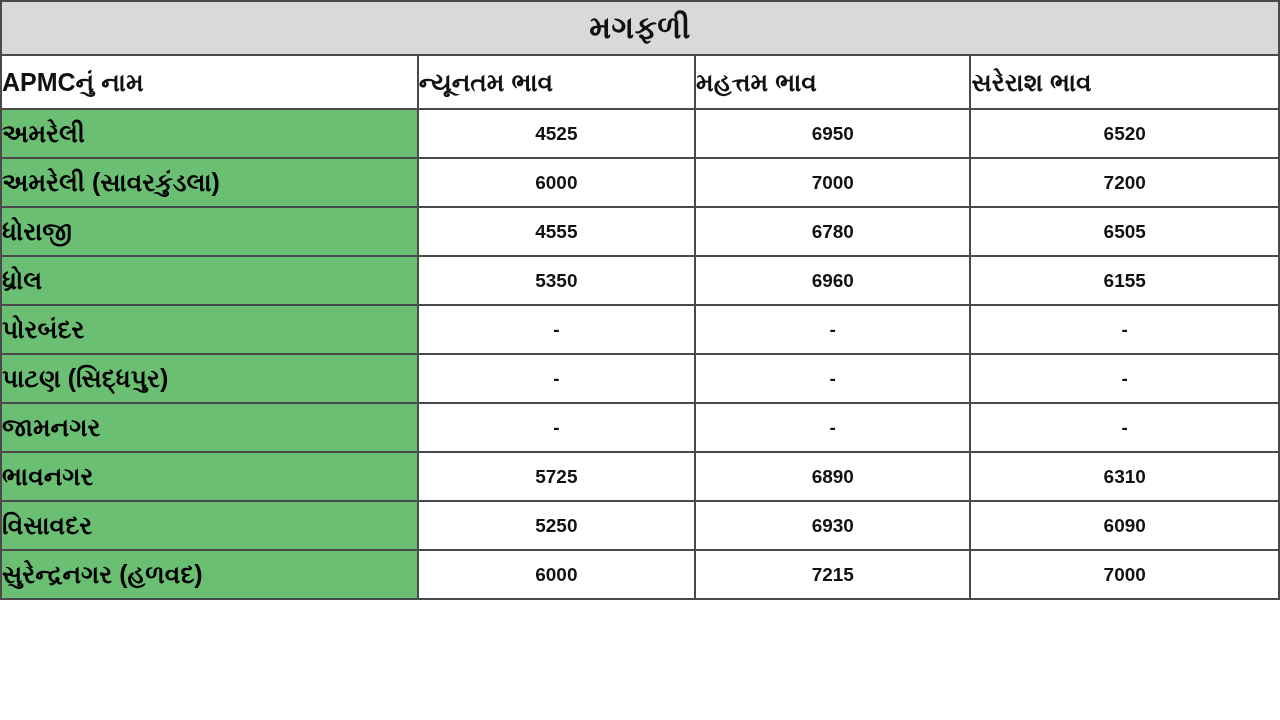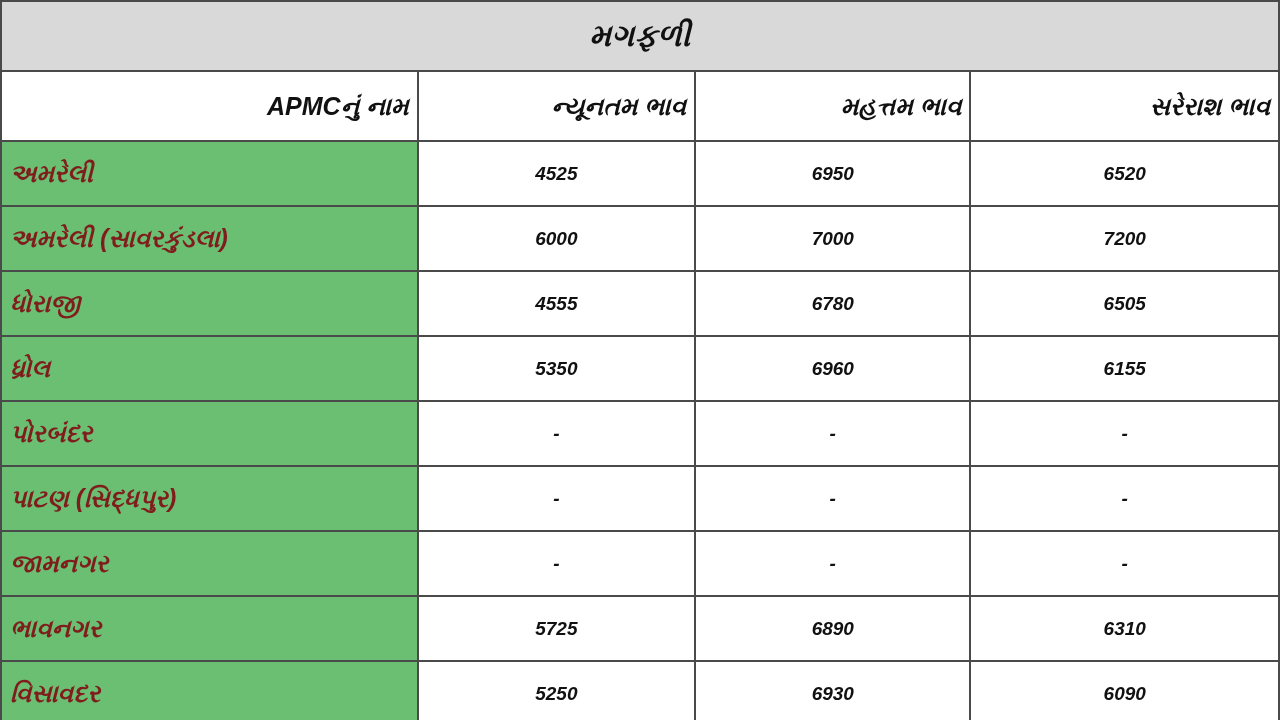--- a/index.html
+++ b/index.html
@@ -13,48 +13,47 @@
     font-family: "Liberation Sans", sans-serif;
     overflow: hidden;
   }
   .price-table {
     border-collapse: collapse;
     table-layout: fixed;
     width: 1280px;
   }
   .price-table td, .price-table th {
     border: 2px solid #4a4a4a;
-    padding: 8px;
-    font-style: italic;
+    padding: 0;
   }
   .title-cell {
     background: #d9d9d9;
     text-align: center;
     font-size: 31px;
     font-weight: bold;
     color: #111111;
     height: 52px;
     line-height: 52px;
     letter-spacing: 0.5px;
   }
   .header-cell {
     background: #ffffff;
-    text-align: right;
+    text-align: left;
     font-size: 25px;
     font-weight: bold;
     color: #111111;
     height: 52px;
     line-height: 52px;
   }
   .apmc-cell {
     background: #6abf72;
     text-align: left;
     font-size: 25px;
     font-weight: bold;
-    color: #7f1d1d;
+    color: #000000;
     height: 47px;
     line-height: 47px;
     padding-left: 8px;
     white-space: nowrap;
     overflow: hidden;
   }
   .value-cell {
     background: #ffffff;
     text-align: center;
     font-size: 19px;

